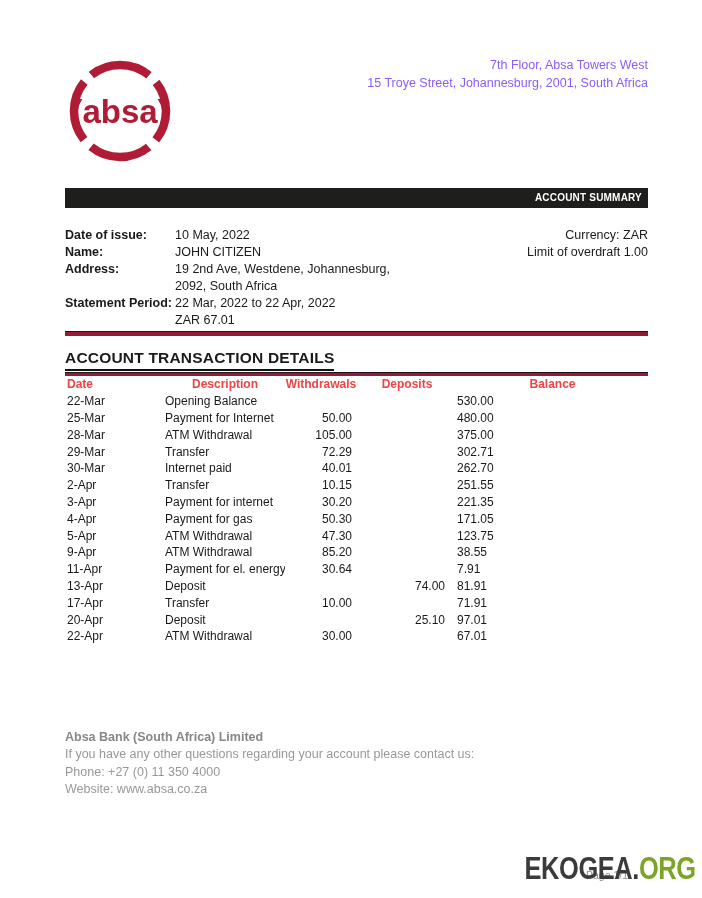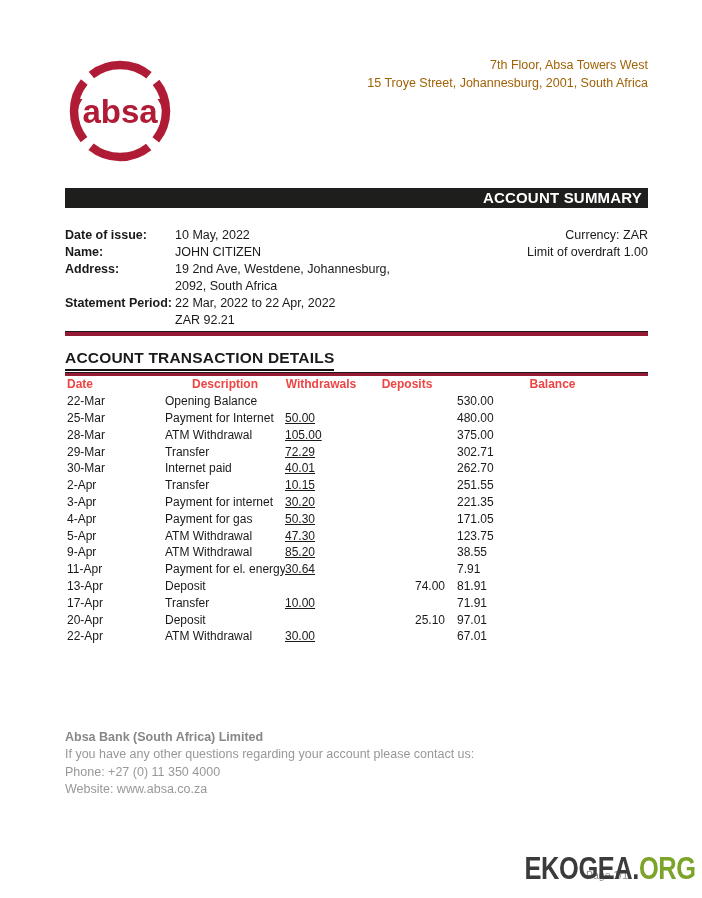--- a/index.html
+++ b/index.html
@@ -19,29 +19,29 @@
     align-items: flex-start;
     height: 112px;
   }
   .logo svg { display: block; }
   .logo text { font-family: "Liberation Sans", sans-serif; }
   .bank-address {
     text-align: right;
     font-size: 12.5px;
     line-height: 17.5px;
     padding-top: 2px;
-    color: #a16207;
+    color: #8b5cf6;
   }
   
   .summary-bar {
     margin: 21px 54px 0 65px;
     height: 20px;
     background: #1E1E1C;
     color: #ffffff;
-    font-size: 15px;
+    font-size: 10px;
     font-weight: bold;
     text-align: right;
     line-height: 20px;
     padding-right: 6px;
     box-sizing: border-box;
     letter-spacing: 0.2px;
   }
   
   .summary {
     margin: 19px 54px 0 65px;
@@ -89,21 +89,21 @@
     overflow: hidden;
     white-space: nowrap;
   }
   table.txn th { font-weight: bold; color: #ef4444; }
   .c0 { width: 98px;  text-align: left; padding-left: 2px !important; }
   .c1 { width: 120px; text-align: left; }
   .c2 { width: 72px; }
   .c3 { width: 100px; }
   .c4 { }
   th.c1, th.c2, th.c3 { text-align: center; margin-top: 32px; }
-  td.c2 { padding-right: 5px !important; text-decoration: underline; }
+  td.c2 { text-align: right; padding-right: 5px !important; }
   td.c3 { text-align: right; padding-right: 12px !important; }
   
   .footer {
     margin: 84px 54px 0 65px;
     font-size: 12.5px;
     line-height: 17.5px;
     color: #989898;
   }
   .footer .bank-name { font-weight: bold; color: #878787; }
   
@@ -179,21 +179,21 @@
     <div class="summary-values">
             <div>19 2nd Ave, Westdene, Johannesburg,</div>
             <div>2092, South Africa</div>
           </div>
   </div>
 
   <div class="summary-row">
     <div class="summary-label">Statement Period:</div>
     <div class="summary-values">
             <div>22 Mar, 2022 to 22 Apr, 2022</div>
-            <div>ZAR 92.21</div>
+            <div>ZAR 67.01</div>
           </div>
   </div>
 </div>
     <div class="summary-right">
       <div>Currency: ZAR</div>
       <div>Limit of overdraft 1.00</div>
     </div>
   </div>
 
   <div class="maroon-line"></div>

